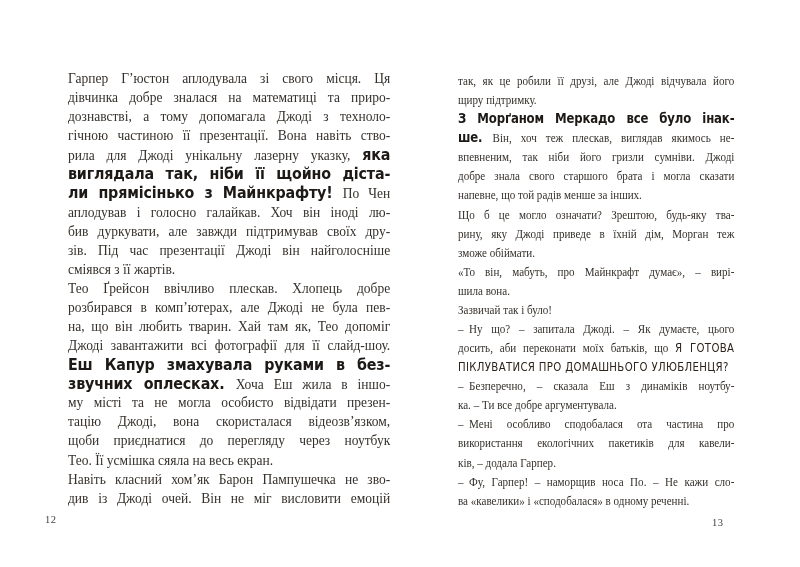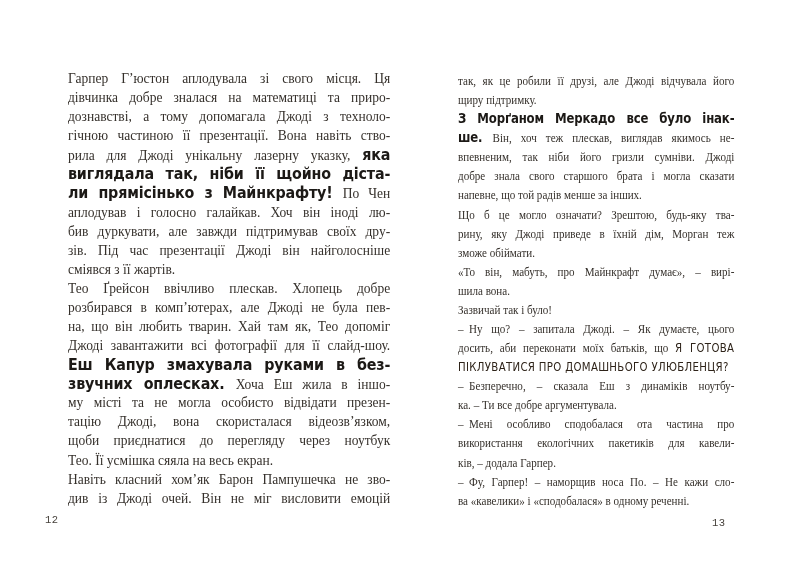--- a/index.html
+++ b/index.html
@@ -19,21 +19,21 @@
   .run-n{}
   .run-b{
     font-family:"DejaVu Sans",sans-serif;font-weight:bold;
     font-size:1.06em;letter-spacing:-0.2px;color:#1c1916;
   }
   .run-h{
     font-family:"DejaVu Sans",sans-serif;font-weight:normal;
     font-size:0.92em;letter-spacing:0.4px;color:#2e2319;
   }
   .pagenum{
-    position:absolute;font-family:Liberation Mono, monospace;
+    position:absolute;font-family:Liberation Serif, serif;
     font-size:10.5px;letter-spacing:0.5px;color:#45403a;
   }
   #pagenum-left{left:45px;top:514px;}
   #pagenum-right{left:712px;top:517px;}
 </style>
 </head>
 <body>
 
 <div class="book">
   <div class="column" id="left-col">

